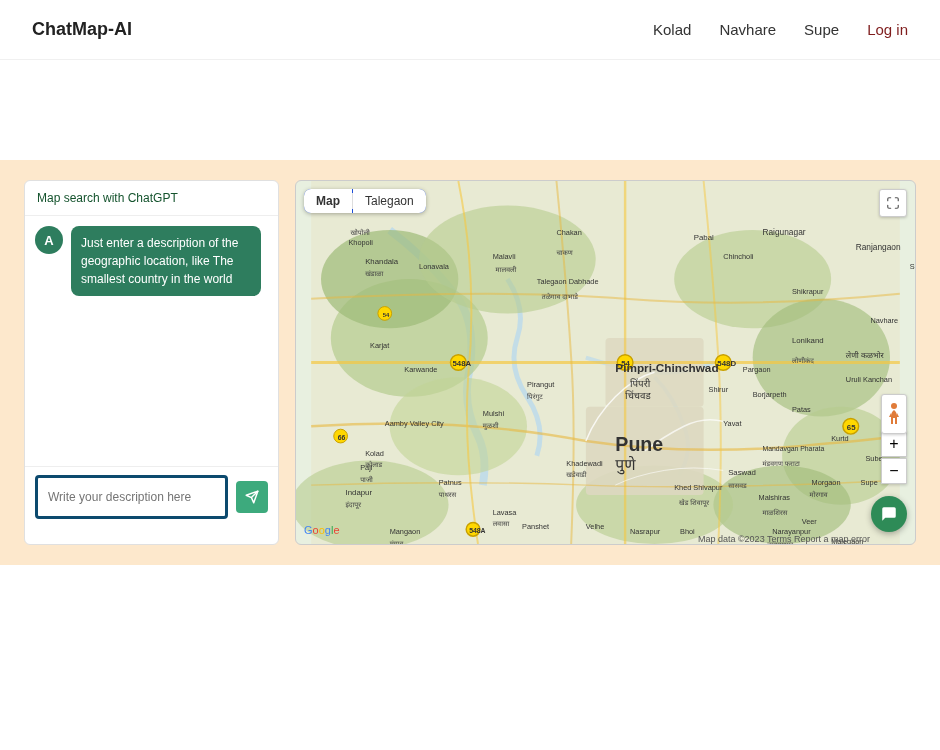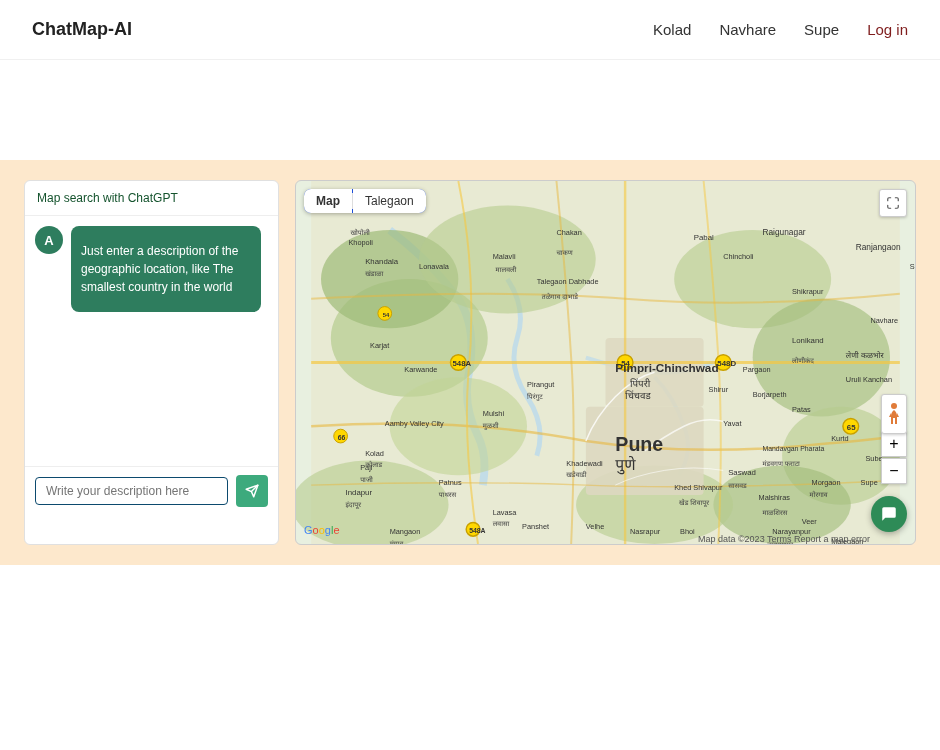--- a/index.html
+++ b/index.html
@@ -95,37 +95,37 @@
       align-items: center;
       justify-content: center;
       font-size: 13px;
       font-weight: 600;
       flex-shrink: 0;
     }
     .chat-bubble {
       background: #2e7d5e;
       color: #fff;
       border-radius: 8px;
-      padding: 16px 10px;
+      padding: 8px 10px;
       font-size: 12px;
       line-height: 1.5;
       max-width: 190px;
     }
     .chat-input-area {
       display: flex;
       border-top: 1px solid #eee;
       padding: 8px 10px;
       gap: 8px;
       align-items: center;
     }
     .chat-input {
       flex: 1;
-      border: 1px solid #0c4a6e;
+      border: 3px solid #0c4a6e;
       border-radius: 4px;
-      padding: 6px 10px;
+      padding: 12px 10px;
       font-size: 12px;
       color: #aaa;
       outline: none;
     }
     .chat-send-btn {
       background: #3daa7d;
       border: none;
       border-radius: 4px;
       width: 32px;
       height: 32px;

